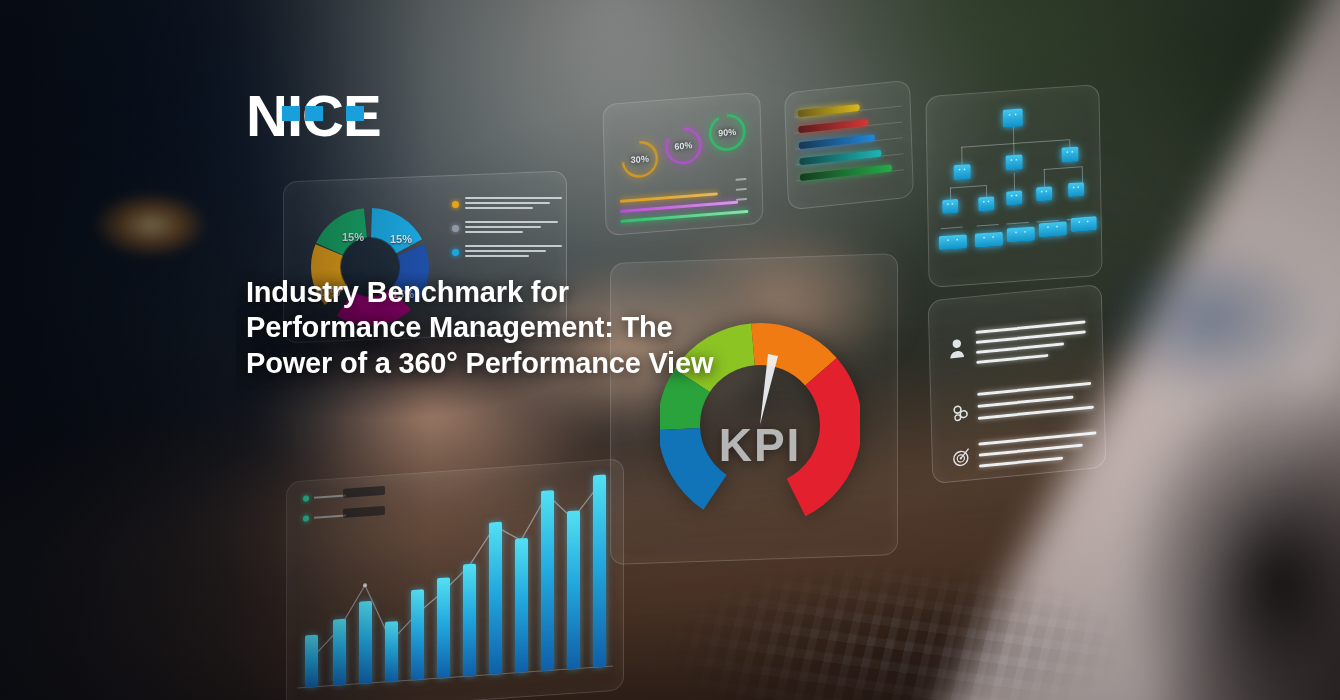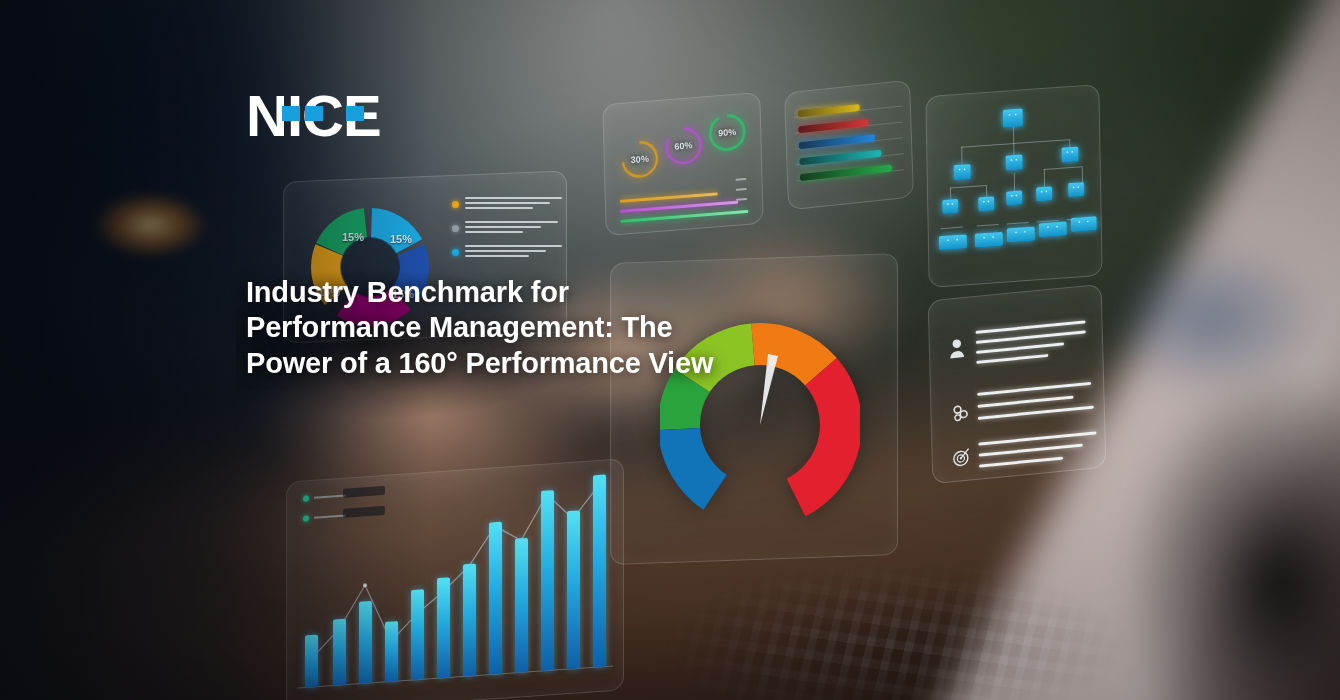--- a/index.html
+++ b/index.html
@@ -365,29 +365,30 @@
     <svg width="200" height="250" viewBox="0 0 200 250">
       <g transform="translate(100,125)" fill="none" stroke-width="42">
         <path d="M -67.8 -44.5 A 81 81 0 0 1 -7.0 -80.7" stroke="#8CC424"></path>
         <path d="M -7.0 -80.7 A 81 81 0 0 1 61.0 -53.3" stroke="#F07B12"></path>
         <path d="M 61.0 -53.3 A 81 81 0 0 1 36.0 72.5" stroke="#E2202E"></path>
         <path d="M -67.8 -44.5 A 81 81 0 0 0 -80.9 4.0" stroke="#2BA33C"></path>
         <path d="M -80.9 4.0 A 81 81 0 0 0 -45.0 67.4" stroke="#1173B8"></path>
       </g>
       <path d="M100 125 L118 56 L108 54 Z" fill="#F2F4F6" opacity=".92"></path>
     </svg>
+    <div class="kpi-word">KPI</div>
   </div>
   <div class="kpi-glow"></div>
 
   <div class="shade"></div>
   <div class="shade2"></div>
 
   <div id="logo">
     <svg width="152" height="62" viewBox="0 0 152 62">
       <text x="0" y="50" font-family="'Liberation Sans', sans-serif" font-size="58" font-weight="bold" fill="#FFFFFF" letter-spacing="-1">NICE</text>
       <rect x="36" y="20" width="18" height="15" fill="#19A0DC"></rect>
       <rect x="59" y="20" width="18" height="15" fill="#19A0DC"></rect>
       <rect x="100" y="20" width="18" height="15" fill="#19A0DC"></rect>
     </svg>
   </div>
 
-  <div id="headline">Industry Benchmark for Performance Management: The Power of a 160° Performance View</div>
+  <div id="headline">Industry Benchmark for Performance Management: The Power of a 360° Performance View</div>
 </div>
 
 </body></html>

